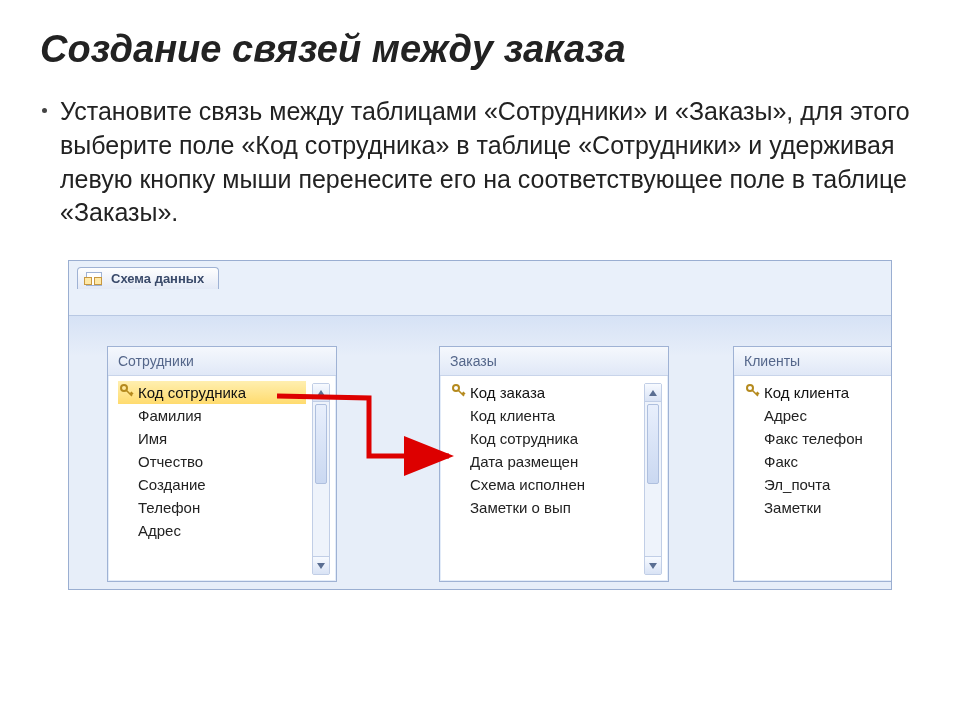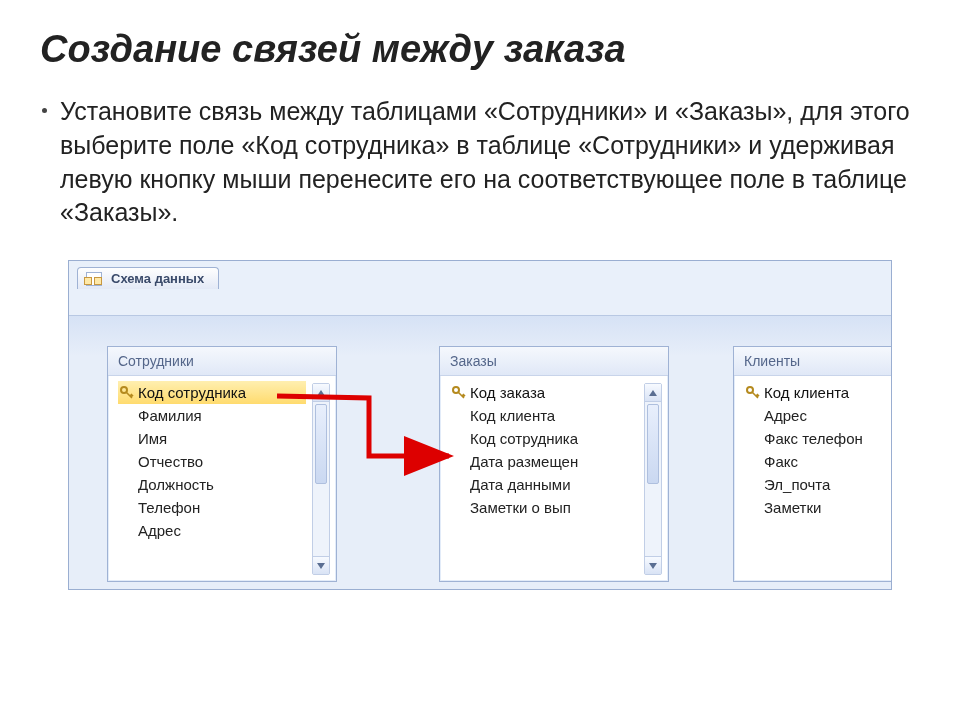--- a/index.html
+++ b/index.html
@@ -111,21 +111,20 @@
   .field-list {
     position: absolute;
     top: 34px;
     left: 10px;
     right: 30px;
     bottom: 0;
     overflow: hidden;
   }
   .field {
     display: flex;
-    align-items: center;
     padding: 3px 4px 3px 2px;
     font-size: 15px;
     color: #222;
     gap: 4px;
     white-space: nowrap;
     overflow: hidden;
   }
   .field.pk { background: linear-gradient(#ffefb0,#ffdb6e); color:#111; }
   .key-icon {
     width: 14px; height: 14px;
@@ -206,21 +205,21 @@
           <div class="field">
               <span class="spacer-icon"></span>
               <span>Имя</span>
             </div>
           <div class="field">
               <span class="spacer-icon"></span>
               <span>Отчество</span>
             </div>
           <div class="field">
               <span class="spacer-icon"></span>
-              <span>Должность</span>
+              <span>Создание</span>
             </div>
           <div class="field">
               <span class="spacer-icon"></span>
               <span>Телефон</span>
             </div>
           <div class="field">
               <span class="spacer-icon"></span>
               <span>Адрес</span>
             </div>
         </div>
@@ -258,21 +257,21 @@
           <div class="field">
               <span class="spacer-icon"></span>
               <span>Код сотрудника</span>
             </div>
           <div class="field">
               <span class="spacer-icon"></span>
               <span>Дата размещен</span>
             </div>
           <div class="field">
               <span class="spacer-icon"></span>
-              <span>Дата данными</span>
+              <span>Схема исполнен</span>
             </div>
           <div class="field">
               <span class="spacer-icon"></span>
               <span>Заметки о вып</span>
             </div>
         </div>
         <div class="scrollbar">
           <div class="sb-btn">
             <svg width="8" height="6">
                 <path d="M4 0 L8 6 L0 6 Z" fill="#5a6e92"></path>

